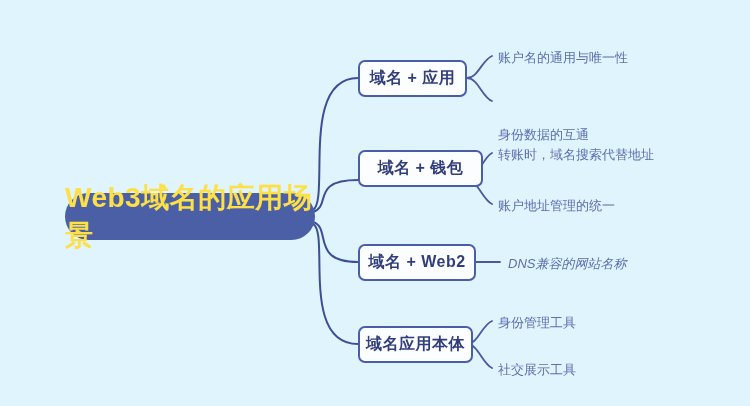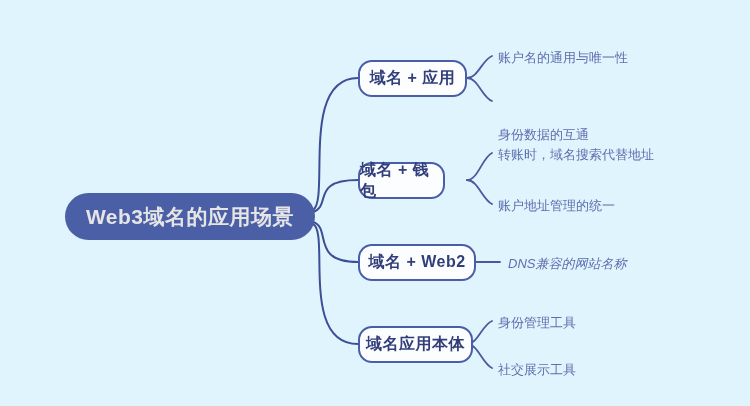--- a/index.html
+++ b/index.html
@@ -28,29 +28,29 @@
   .node {
     position: absolute;
     box-sizing: border-box;
     display: flex;
     align-items: center;
     justify-content: center;
   }
   .root-node {
     background: #4a5fa5;
     border-radius: 26px;
-    color: #e5e5e5;
-    font-size: 21px;
+    color: #fde047;
+    font-size: 28px;
     font-weight: bold;
     letter-spacing: 0.5px;
   }
   .branch-node {
     background: #fcfdff;
     border: 2px solid #4a5da8;
-    border-radius: 14px;
+    border-radius: 7px;
     color: #313e7a;
     font-size: 16px;
     font-weight: bold;
     letter-spacing: 0.5px;
   }
   .leaf-label {
     position: absolute;
     color: #5d6fae;
     font-size: 13px;
     white-space: nowrap;
@@ -81,21 +81,21 @@
   </svg>
 
   <div class="node root-node" style="left:65px; top:193px; width:250px; height:47px;">
     <span>Web3域名的应用场景</span>
   </div>
 
   <div class="node branch-node" style="left:358px; top:60px; width:109px; height:37px;">
     <span>域名 + 应用</span>
   </div>
 
-  <div class="node branch-node" style="left:358px; top:162px; width:87px; height:37px;">
+  <div class="node branch-node" style="left:358px; top:150px; width:125px; height:37px;">
     <span>域名 + 钱包</span>
   </div>
 
   <div class="node branch-node" style="left:358px; top:244px; width:118px; height:37px;">
     <span>域名 + Web2</span>
   </div>
 
   <div class="node branch-node" style="left:358px; top:326px; width:115px; height:37px;text-align:center;">
     <span>域名应用本体</span>
   </div>

